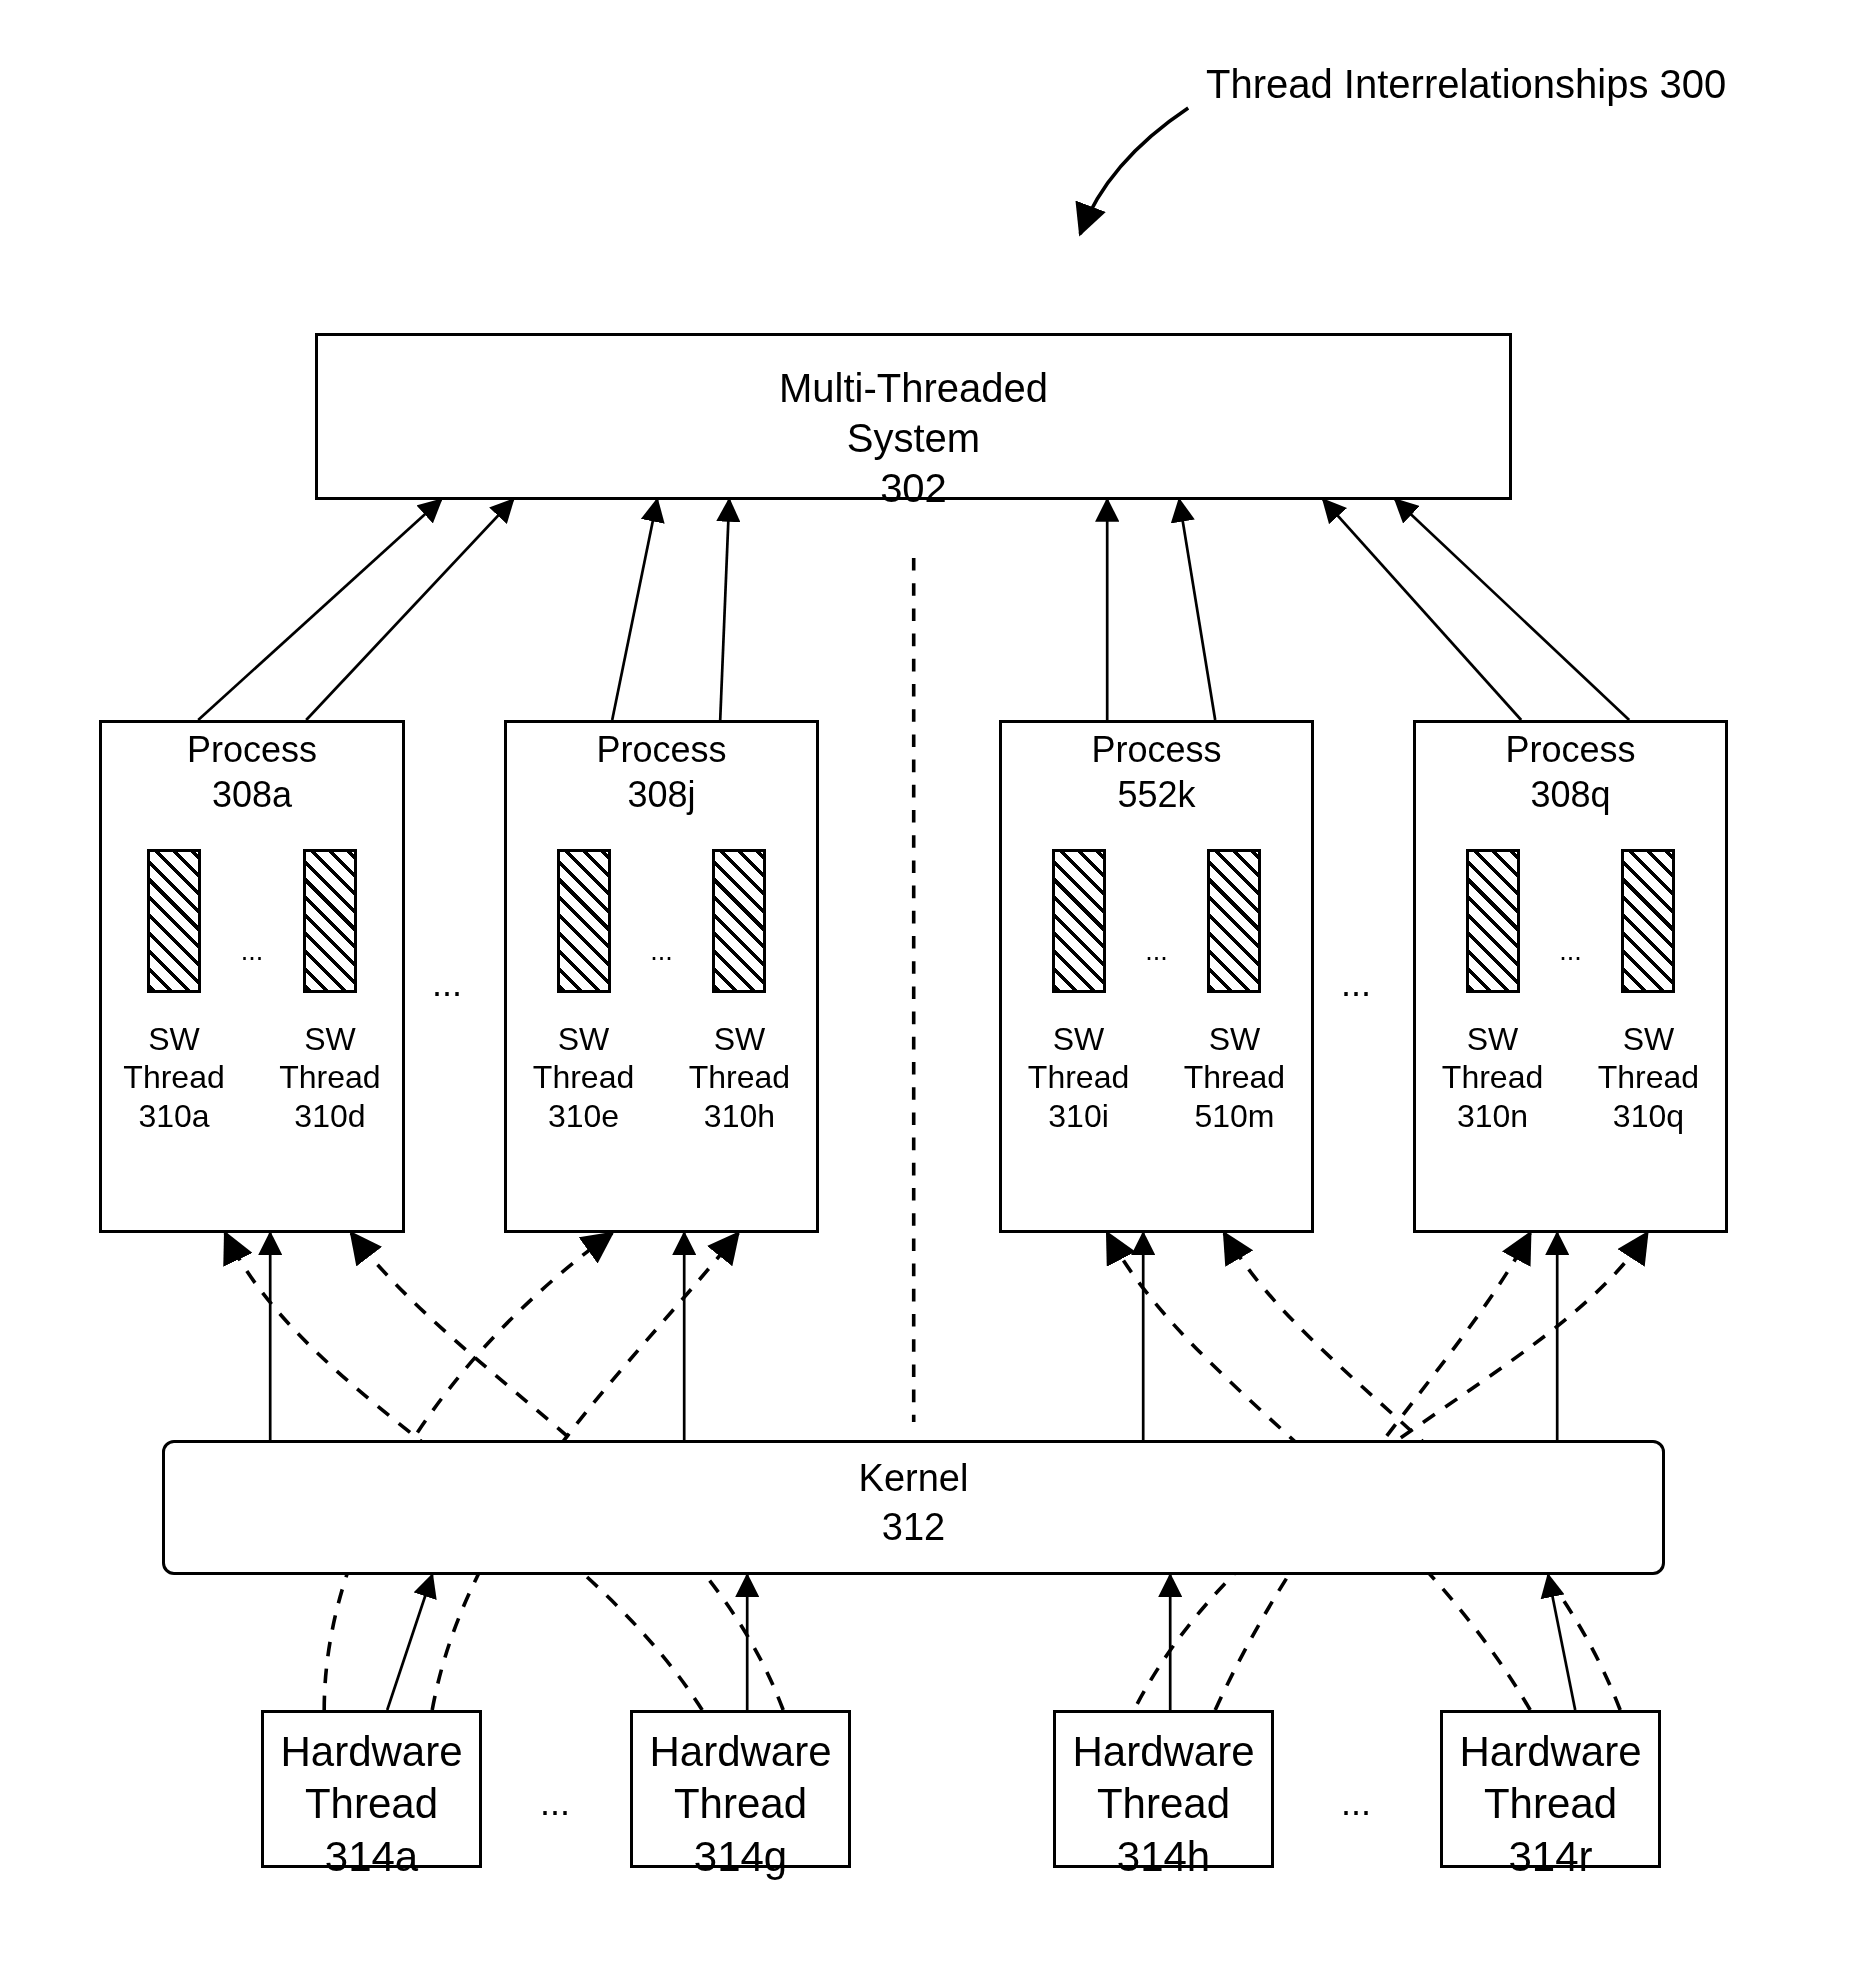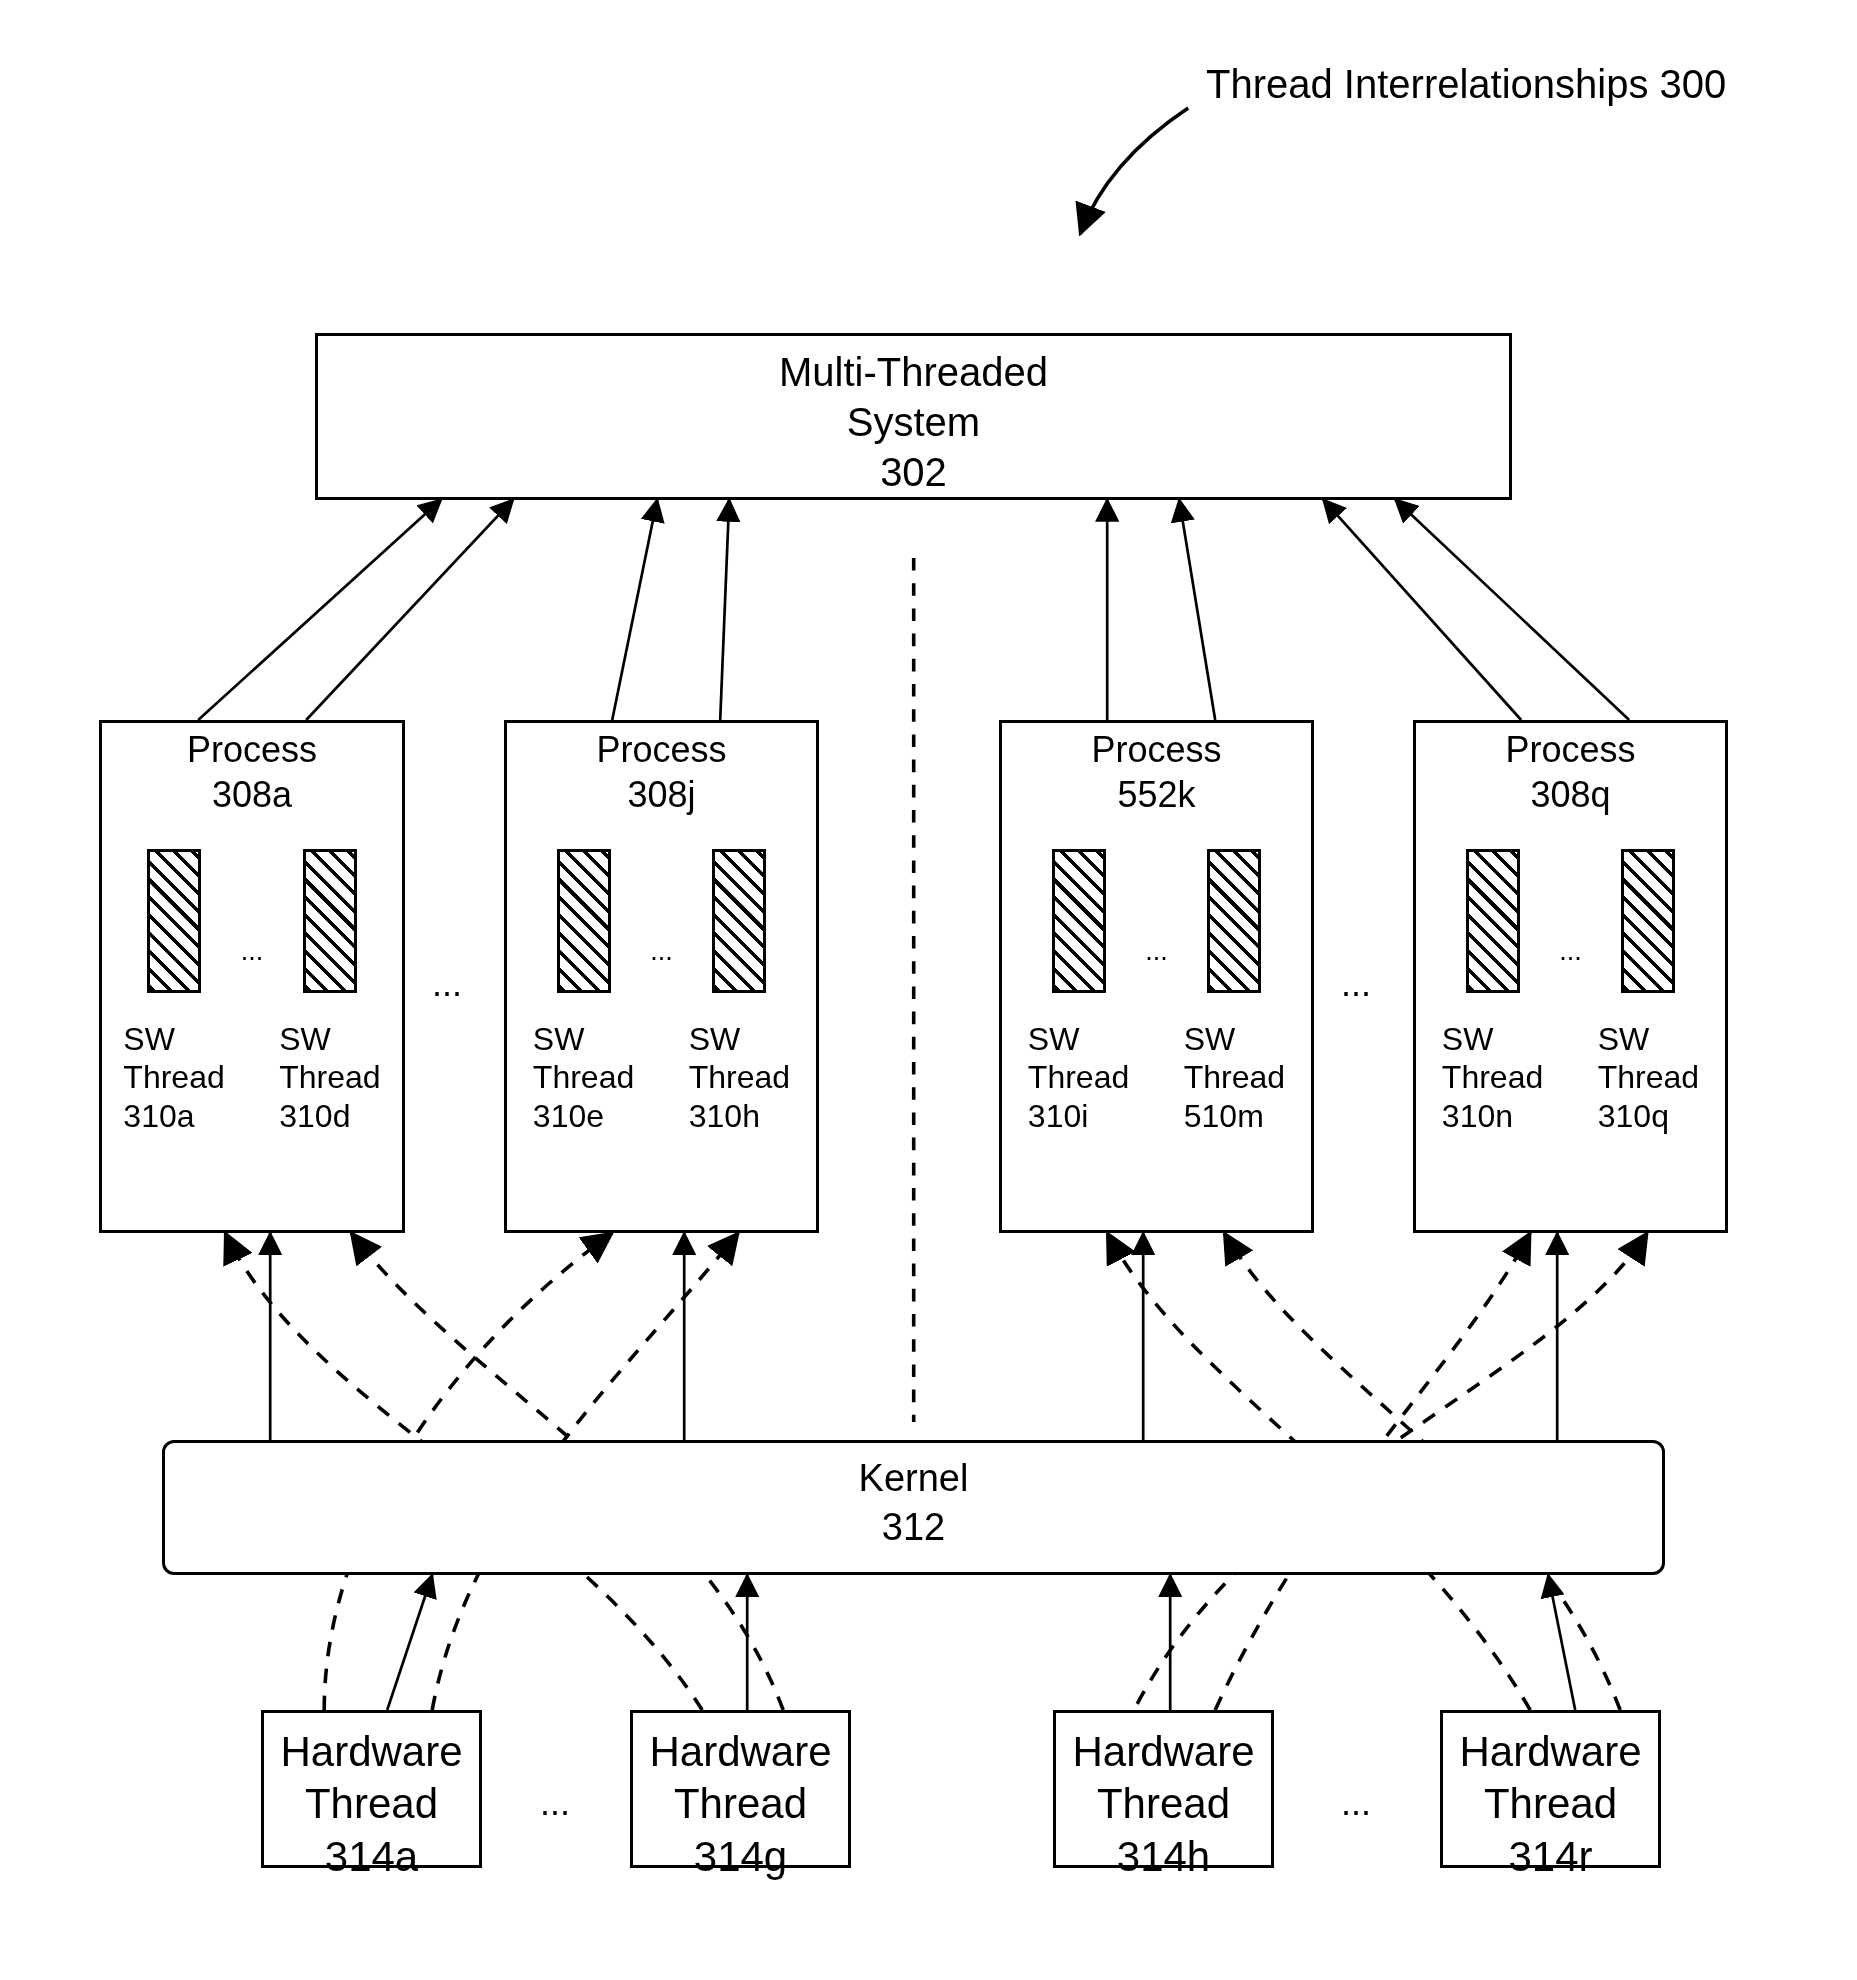--- a/index.html
+++ b/index.html
@@ -22,21 +22,21 @@
     box-sizing: border-box;
   }
   .title-label {
     position: absolute;
     font-size: 40px;
     color: #000;
   }
   .system-box {
     font-size: 40px;
     line-height: 1.25;
-    padding-top: 11px;
+    padding-top: 27px;
   }
   .u { }
   .process-box {
     font-size: 36px;
   }
   .process-header {
     margin-top: 4px;
     font-size: 36px;
     line-height: 1.25;
   }
@@ -62,21 +62,21 @@
     background: repeating-linear-gradient(
       45deg,
       #000 0px, #000 3.6px,
       #fff 3.6px, #fff 12.6px
     );
   }
   .sw-label {
     margin-top: 27px;
     font-size: 32px;
     line-height: 1.2;
-    text-align: left;
+    text-align: center;
   }
   .mini-ellipsis {
     font-size: 27px;
     align-self: center;
     margin-bottom: 81px;
   }
   .big-ellipsis {
     position: absolute;
     font-size: 36px;
   }

